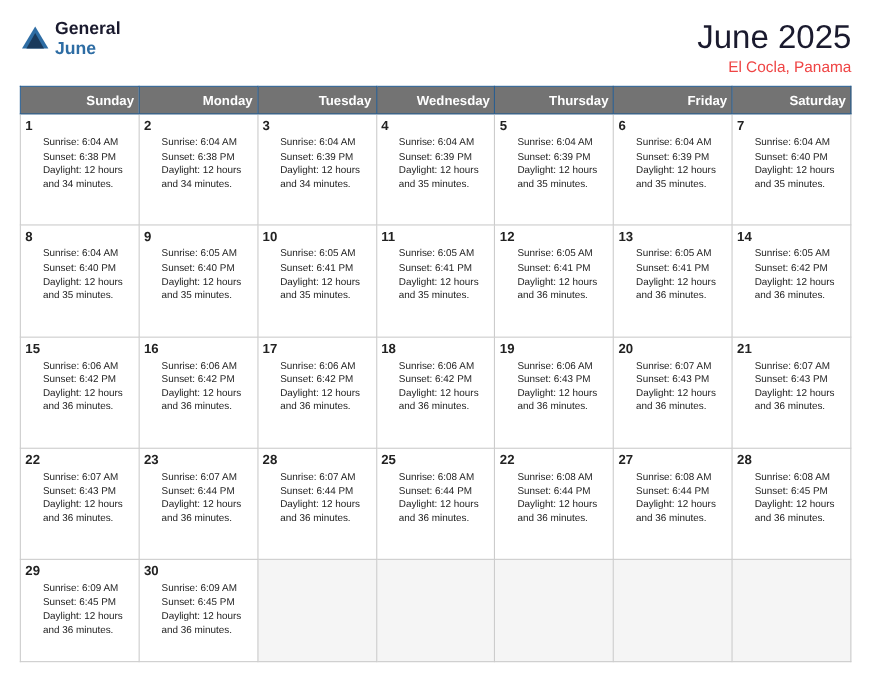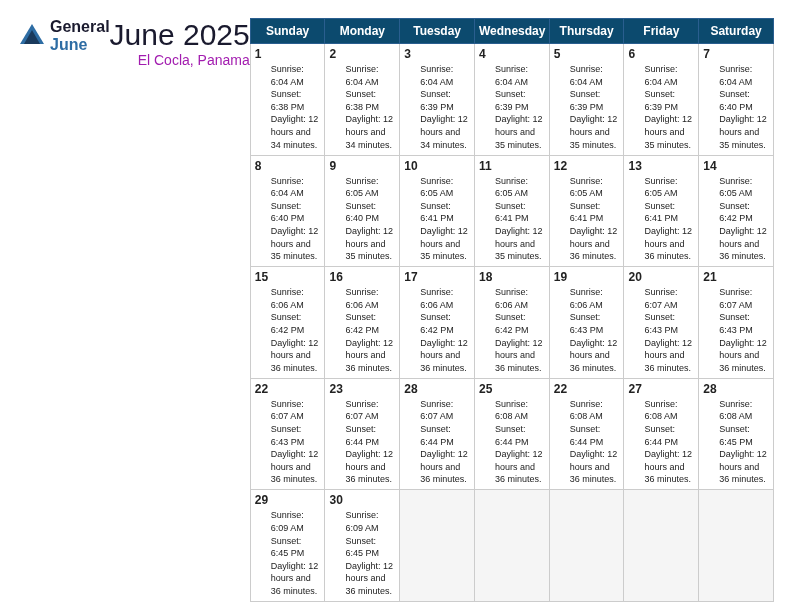--- a/index.html
+++ b/index.html
@@ -8,20 +8,21 @@
       background: #fff;
       width: 792px;
       height: 612px;
       overflow: hidden;
     }
     .page {
       width: 792px;
       height: 612px;
       padding: 18px 18px 10px 18px;
       display: flex;
+      flex-direction: column;
     }
     .header {
       display: flex;
       justify-content: space-between;
       align-items: flex-start;
       margin-bottom: 10px;
     }
     .logo {
       display: flex;
       align-items: center;
@@ -49,36 +50,36 @@
     .title-block {
       text-align: right;
     }
     .title-month {
       font-size: 30px;
       font-weight: normal;
       color: #1a1a2e;
     }
     .title-location {
       font-size: 14px;
-      color: #a21caf;
+      color: #ef4444;
     }
     .calendar {
       flex: 1;
       border: 1px solid #ccc;
       border-collapse: collapse;
       width: 100%;
       table-layout: fixed;
     }
     .calendar th {
-      background: #0c4a6e;
+      background: #737373;
       color: #fff;
       font-size: 12px;
       font-weight: bold;
       padding: 5px 4px;
-      text-align: center;
+      text-align: right;
       border: 1px solid #2a5e8f;
     }
     .calendar td {
       vertical-align: top;
       border: 1px solid #ccc;
       padding: 3px 4px;
       font-size: 9.5px;
       color: #222;
       background: #fff;
       height: 82px;

